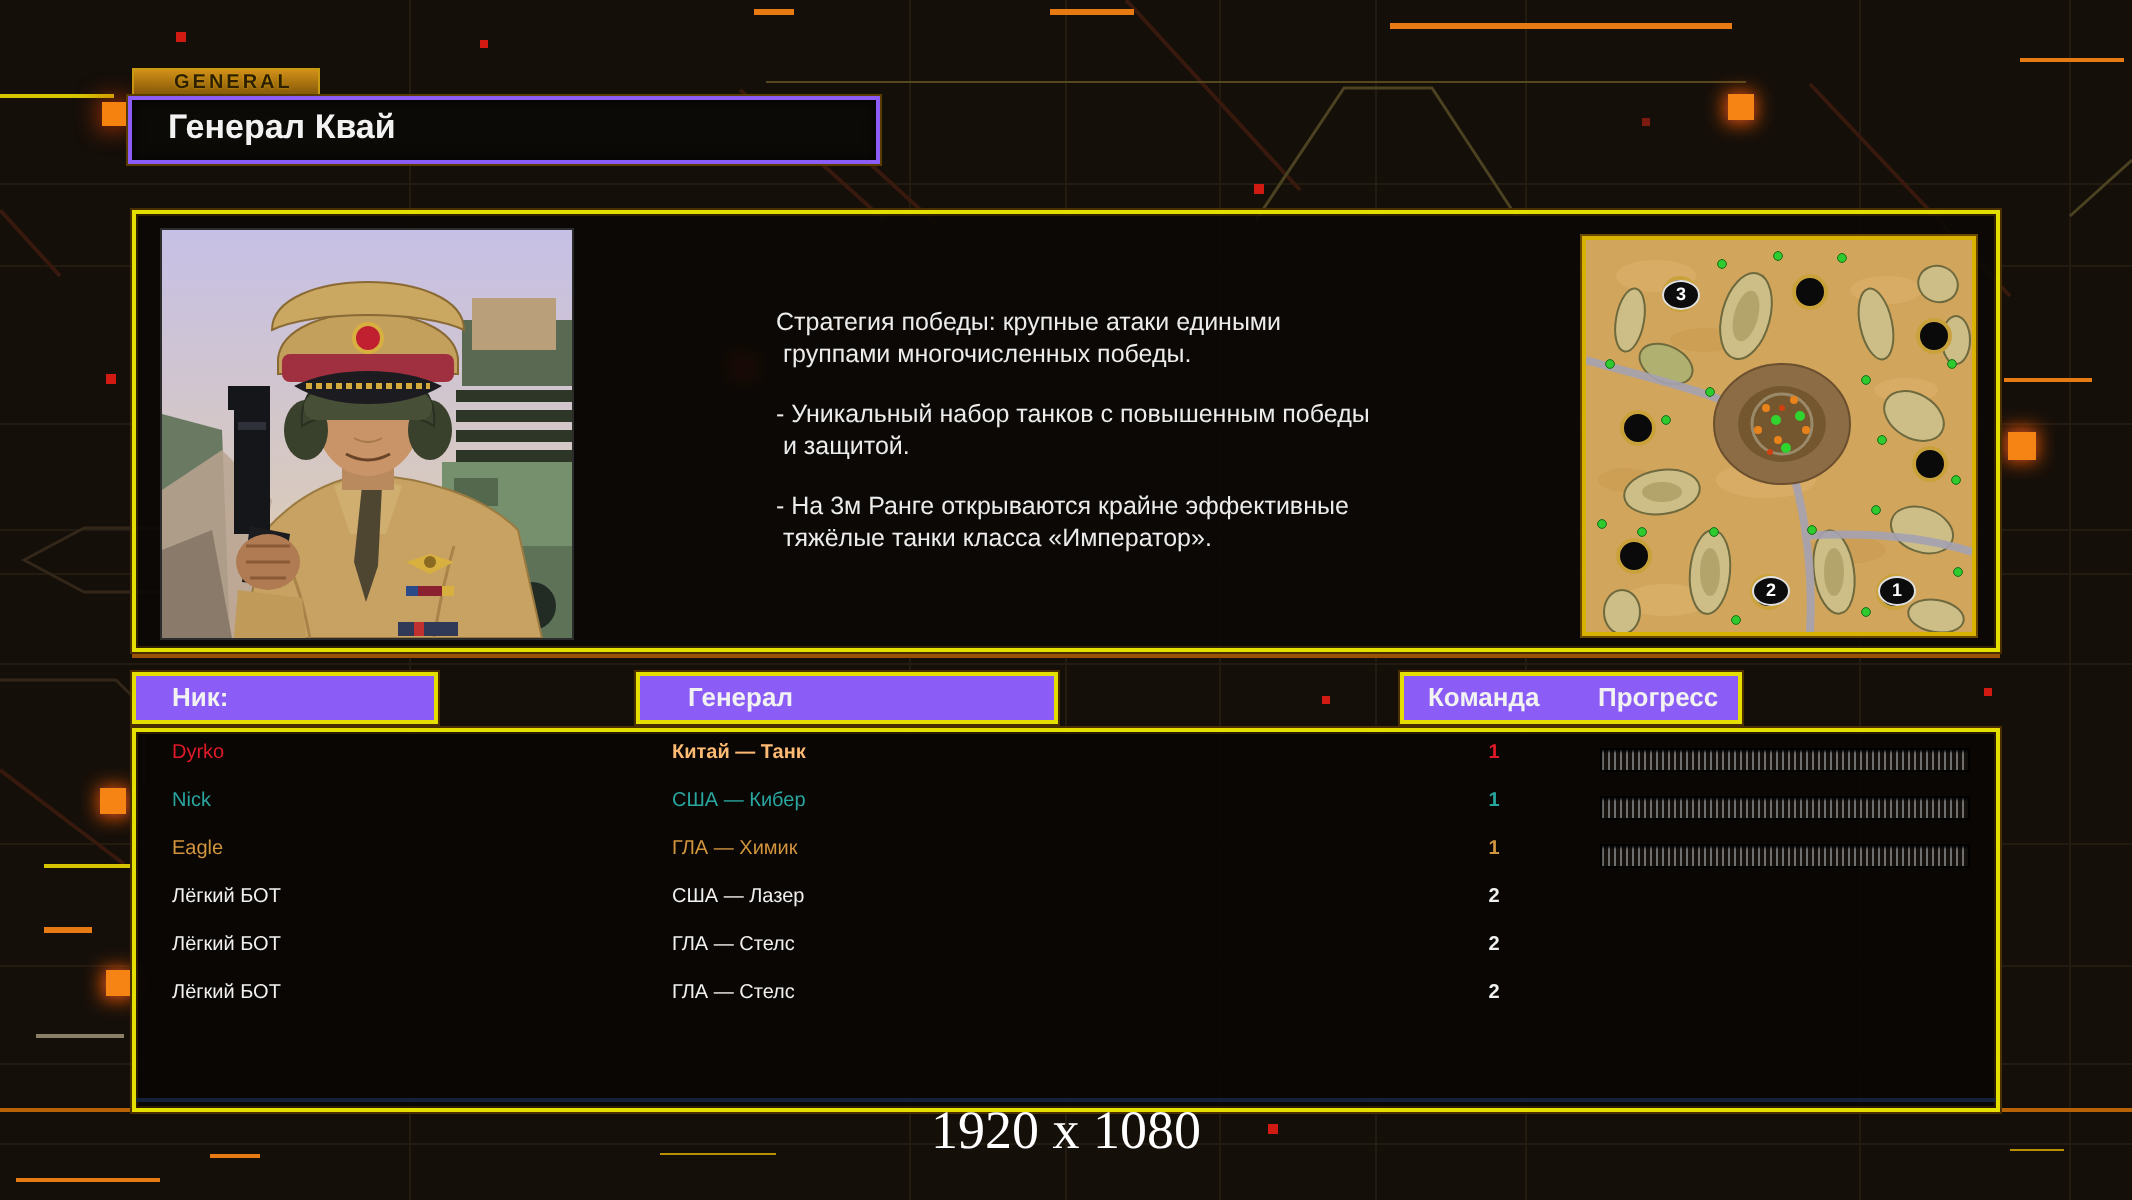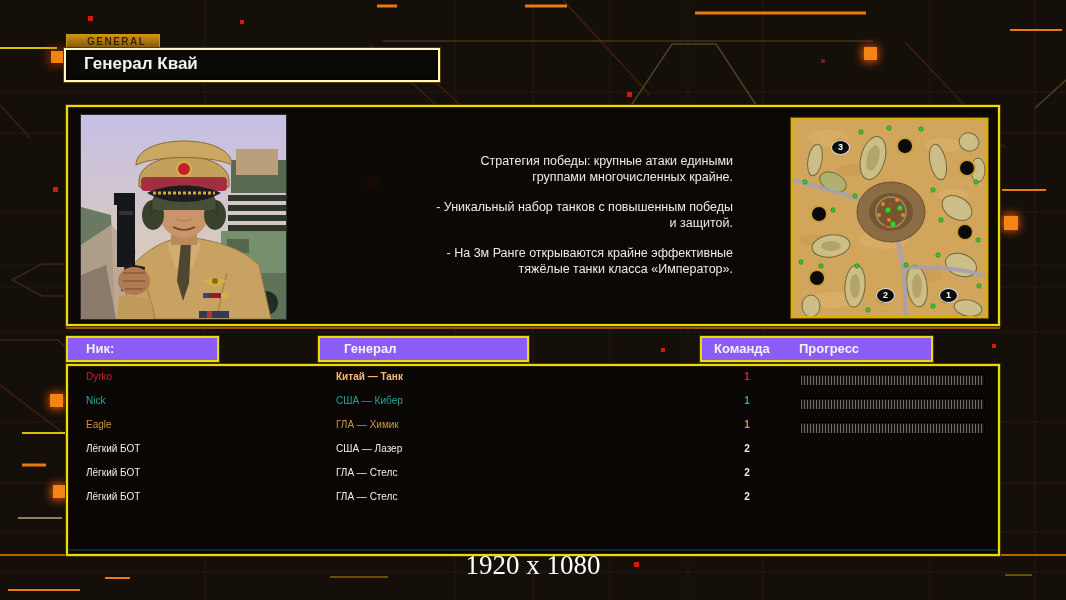--- a/index.html
+++ b/index.html
@@ -8,54 +8,54 @@
   #bg-decor{position:absolute;left:0;top:0;z-index:0;}
 
   
   .general-tab{position:absolute;left:66px;top:34px;width:72px;height:14px;z-index:3;
     background:linear-gradient(#d18f18,#7a5206);border:1px solid #c89a10;border-bottom:none;
     color:#2e2000;font-size:10px;font-weight:bold;letter-spacing:1.5px;line-height:14px;
     padding-left:20px;text-shadow:0 0 1px rgba(255,215,0,.55);}
 
   
   .title-box{position:absolute;left:64px;top:48px;width:372px;height:30px;z-index:3;
-    background:#0c0a07;border:2px solid #fef9c3;box-shadow:0 0 0 1px #5a3c00, inset 0 0 6px rgba(0,0,0,.8);}
+    background:#0c0a07;border:2px solid #8b5cf6;box-shadow:0 0 0 1px #5a3c00, inset 0 0 6px rgba(0,0,0,.8);}
   .title-box .t{position:absolute;left:18px;top:4px;color:#f2f2f2;font-size:17px;font-weight:bold;}
   .title-accent{position:absolute;left:64px;top:80px;width:376px;height:2px;background:#b05a08;z-index:2;}
   .title-square{position:absolute;left:51px;top:51px;width:12px;height:12px;background:#f5820f;
     box-shadow:0 0 10px 3px rgba(200,60,10,.55);z-index:3;}
 
   
   .info-panel{position:absolute;left:66px;top:105px;width:930px;height:217px;z-index:2;
     background:rgba(10,8,5,.88);border:2px solid #e5df00;
     box-shadow:0 0 0 1px #4a3000, inset 0 0 0 1px rgba(120,80,0,.35);}
   .info-panel::after{content:"";position:absolute;left:-2px;right:-2px;bottom:-5px;height:2px;background:#9a5206;}
   .portrait{position:absolute;left:12px;top:7px;width:205px;height:204px;border:1px solid #2c2c2c;
     background:#9a8ba0;overflow:hidden;}
   .description{position:absolute;left:320px;top:46px;width:345px;color:#ececec;font-size:12.5px;}
-  .desc-line{white-space:pre;line-height:16px;text-align:right;}
+  .desc-line{white-space:pre;line-height:16px;}
   .desc-gap{margin-top:14px;}
   .minimap{position:absolute;left:723px;top:11px;width:193px;height:196px;background:#000;
     border:2px solid #d8b200;box-shadow:0 0 0 1px #6a4a00, inset 0 0 0 1px #000;}
   .minimap svg{display:block;}
   .map-marker{position:absolute;width:17px;height:13px;background:#0c0c0c;border:1px solid #e0e0e0;
     border-radius:50%;color:#fff;font-size:9px;font-weight:bold;text-align:center;line-height:13px;}
   .marker-3{left:38px;top:20px;}
   .marker-2{left:83px;top:168px;}
   .marker-1{left:146px;top:168px;}
 
   
   .hdr{position:absolute;top:336px;height:26px;z-index:2;background:#8b5cf6;border:2px solid #e5df00;
     box-shadow:0 0 0 1px #4a3000;color:#f2f2f2;font-size:13px;font-weight:bold;box-sizing:border-box;}
   .hdr span{position:absolute;top:3px;}
   .hdr-nick{left:66px;width:153px;}
   .hdr-nick span{left:18px;}
   .hdr-general{left:318px;width:211px;}
   .hdr-general span{left:24px;}
-  .hdr-team{left:700px;width:233px;}
+  .hdr-team{left:700px;width:171px;}
   .hdr-team .lbl-team{left:12px;}
   .hdr-team .lbl-progress{left:97px;}
 
   
   .table-panel{position:absolute;left:66px;top:364px;width:930px;height:188px;z-index:2;
     background:rgba(8,6,4,.9);border:2px solid #e5df00;
     box-shadow:0 0 0 1px #4a3000, inset 0 0 0 1px rgba(120,80,0,.3);}
   .table-panel .navy-line{position:absolute;left:0;right:0;bottom:3px;height:2px;background:#182742;opacity:.85;}
   #rows{position:absolute;left:0;top:1px;width:100%;}
   .player-row{position:relative;height:24px;font-size:10px;}
@@ -198,21 +198,21 @@
         <rect x="38" y="96" width="14" height="4" fill="#2e3138"></rect>
         <path d="M44,148 L64,152 L60,178 L40,176 Z" fill="#1a1c20"></path>
         <ellipse cx="53" cy="166" rx="16" ry="14" fill="#b07a52"></ellipse>
         <path d="M42,158 H64 M42,166 H64 M44,174 H62" stroke="#8a5a38" stroke-width="1.5" fill="none"></path>
         <path d="M38,180 L70,184 L72,204 L36,204 Z" fill="#bf9a58"></path>
       </svg>
     </div>
 
     <div class="description">
       <div class="desc-line">Стратегия победы: крупные атаки едиными</div>
-      <div class="desc-line"> группами многочисленных крайне.</div>
+      <div class="desc-line"> группами многочисленных победы.</div>
       <div class="desc-line desc-gap">- Уникальный набор танков с повышенным победы</div>
       <div class="desc-line"> и защитой.</div>
       <div class="desc-line desc-gap">- На 3м Ранге открываются крайне эффективные</div>
       <div class="desc-line"> тяжёлые танки класса «Император».</div>
     </div>
 
     <div class="minimap">
       <svg width="193" height="196" viewBox="0 0 193 196">
         <rect width="193" height="196" fill="#d2a55c"></rect>
         <g fill="#dcb26a" opacity=".6">

